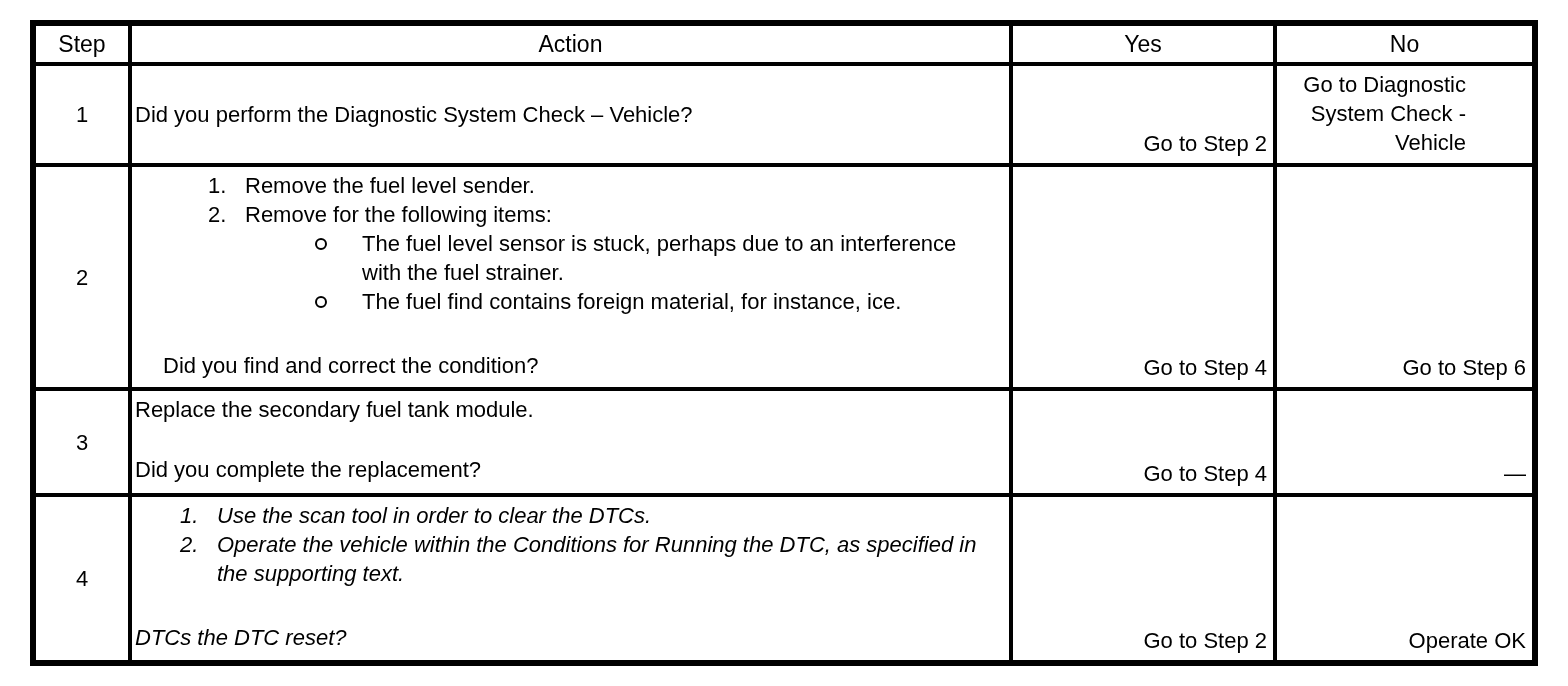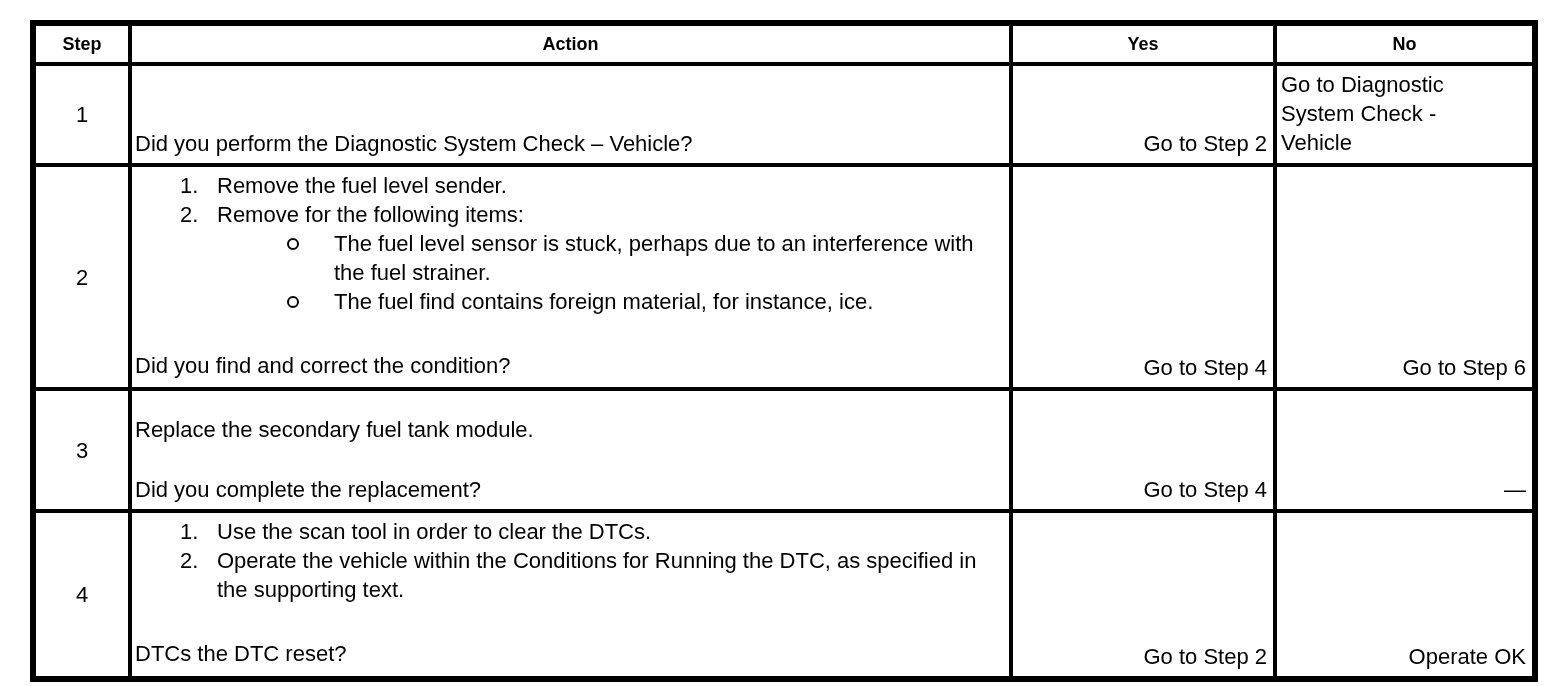--- a/index.html
+++ b/index.html
@@ -18,46 +18,46 @@
     margin: 20px 0 0 30px;
     width: 1502px;
     border: 6px solid #000;
   }
   th, td {
     border: 4px solid #000;
     padding: 0;
     overflow: hidden;
   }
   th {
-    font-size: 18px;
-    font-weight: bold;
+    font-size: 23px;
+    font-weight: normal;
     height: 33px;
     vertical-align: middle;
   }
   td.step {
     text-align: center;
     vertical-align: middle;
     font-size: 22px;
     line-height: 29px;
   }
   td.action {
     vertical-align: top;
     padding: 4px 8px 5px 3px;
     font-size: 22px;
     line-height: 29px;
   }
   .aw {
     display: flex;
     flex-direction: column;
     justify-content: space-between;
   }
-  .aw.h1 { min-height: 88px; justify-content: flex-end; }
-  .aw.h2 { min-height: 209px; }
-  .aw.h3 { min-height: 89px; margin-top: 20px; }
-  .aw.h4 { min-height: 151px; }
+  .aw.h1 { min-height: 88px; justify-content: center; }
+  .aw.h2 { min-height: 209px; margin-left: 28px; }
+  .aw.h3 { min-height: 89px; }
+  .aw.h4 { min-height: 151px; font-style: italic; }
   ol.nl, ul.bl {
     margin: 0;
     padding: 0;
     list-style: none;
   }
   ol.nl { counter-reset: n; }
   ol.nl > li {
     counter-increment: n;
     position: relative;
     padding-left: 82px;
@@ -86,21 +86,21 @@
   }
   td.yn {
     vertical-align: bottom;
     text-align: right;
     font-size: 22px;
     line-height: 29px;
     padding: 4px 6px 5px 6px;
   }
   td.yn.topleft {
     vertical-align: top;
-    text-align: left;
+    text-align: right;
     padding: 4px 4px 4px 4px;
   }
   td.yn.topleft .cell-text { max-width: 185px; }
   tr.hr  { height: 41px; }
   tr.r1  { height: 101px; }
   tr.r2  { height: 224px; }
   tr.r3  { height: 106px; }
   tr.r4  { height: 168px; }
 </style>
 </head>

